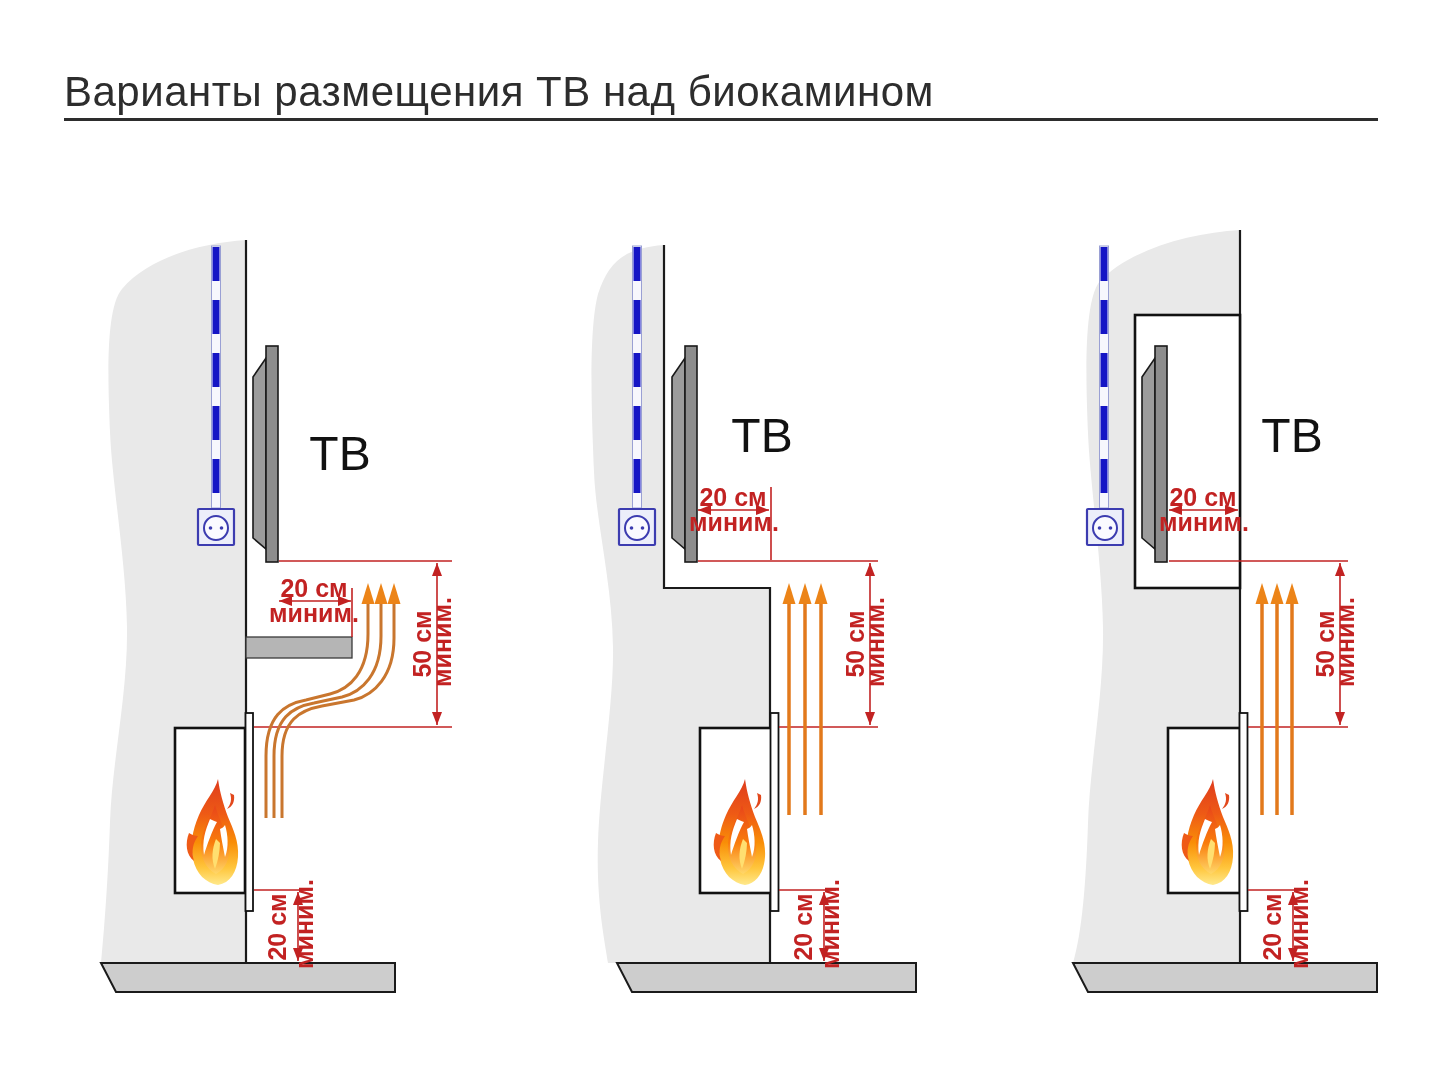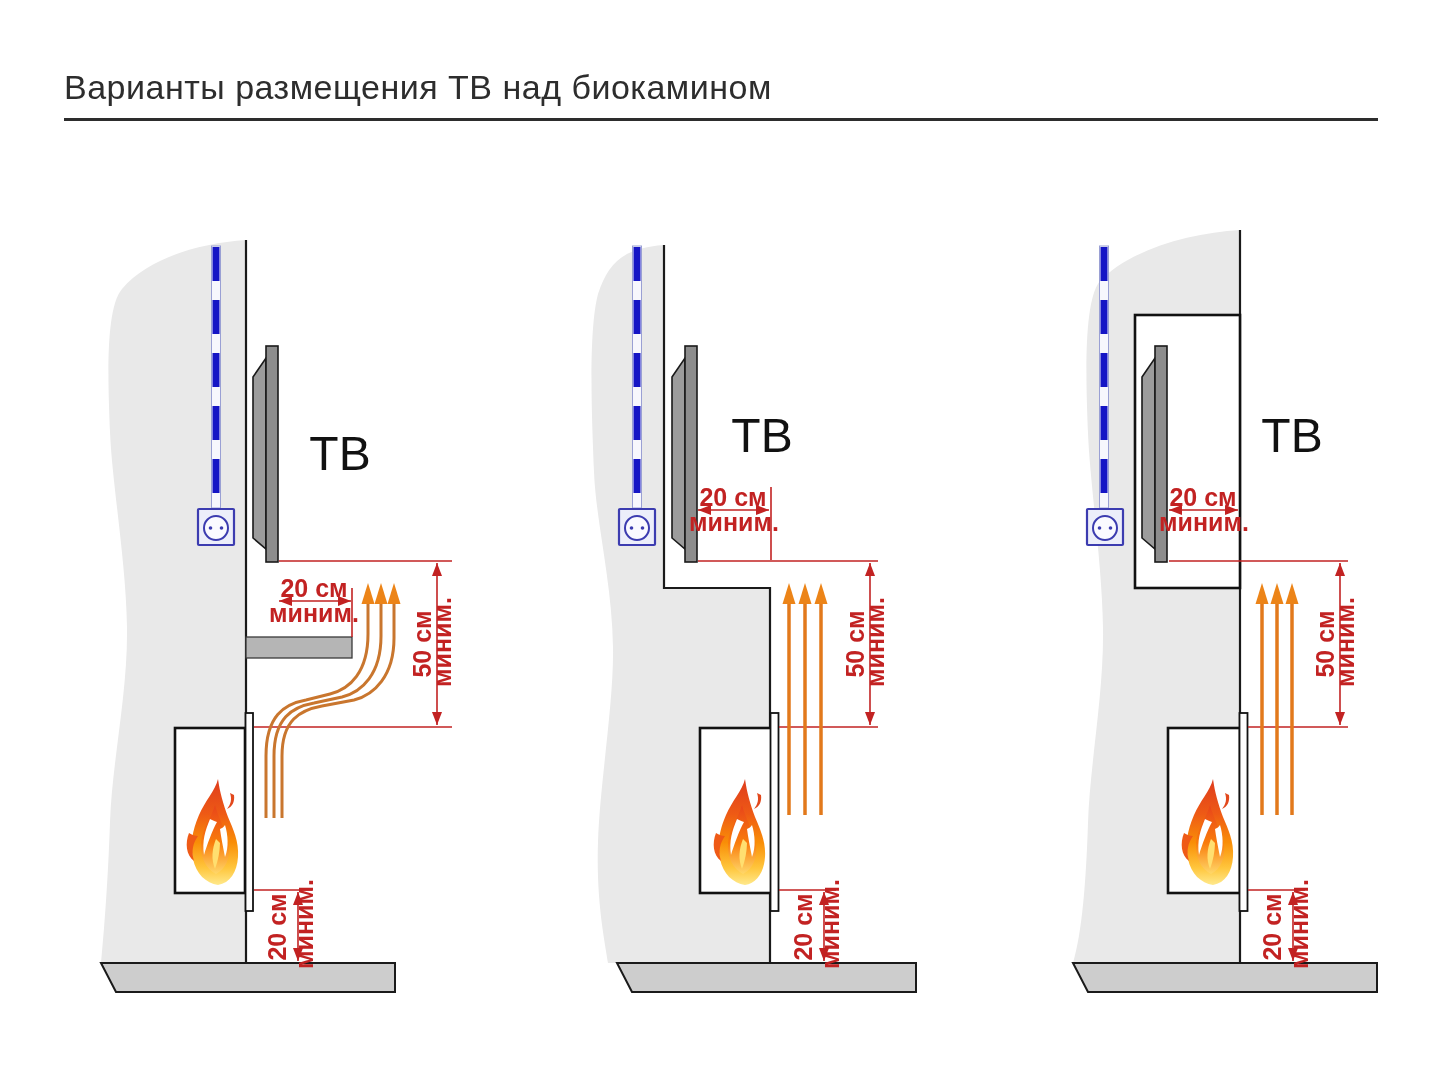--- a/index.html
+++ b/index.html
@@ -1,17 +1,17 @@
 <!DOCTYPE html>
 <html><head>
 <meta charset="utf-8">
 <style>
   html,body{margin:0;padding:0;background:#ffffff;width:1440px;height:1080px;overflow:hidden;}
   body{font-family:"Liberation Sans","DejaVu Sans",sans-serif;position:relative;}
-  .page-title{position:absolute;left:64px;top:68px;font-size:34px;color:#2d2d2d;letter-spacing:0.5px;white-space:nowrap;}
+  .page-title{position:absolute;left:64px;top:68px;font-size:42px;color:#2d2d2d;letter-spacing:0.5px;white-space:nowrap;}
   .title-rule{position:absolute;left:64px;top:118px;width:1314px;height:3px;background:#2d2d2d;}
   .diagram-svg{position:absolute;left:0;top:0;}
   svg text{font-family:"Liberation Sans","DejaVu Sans",sans-serif;}
   .dim-label{font-size:25px;font-weight:bold;fill:#c22222;}
   .tv-label{font-size:48px;fill:#111111;}
 </style>
 </head>
 <body>
 
 <div class="page-title">Варианты размещения ТВ над биокамином</div>

